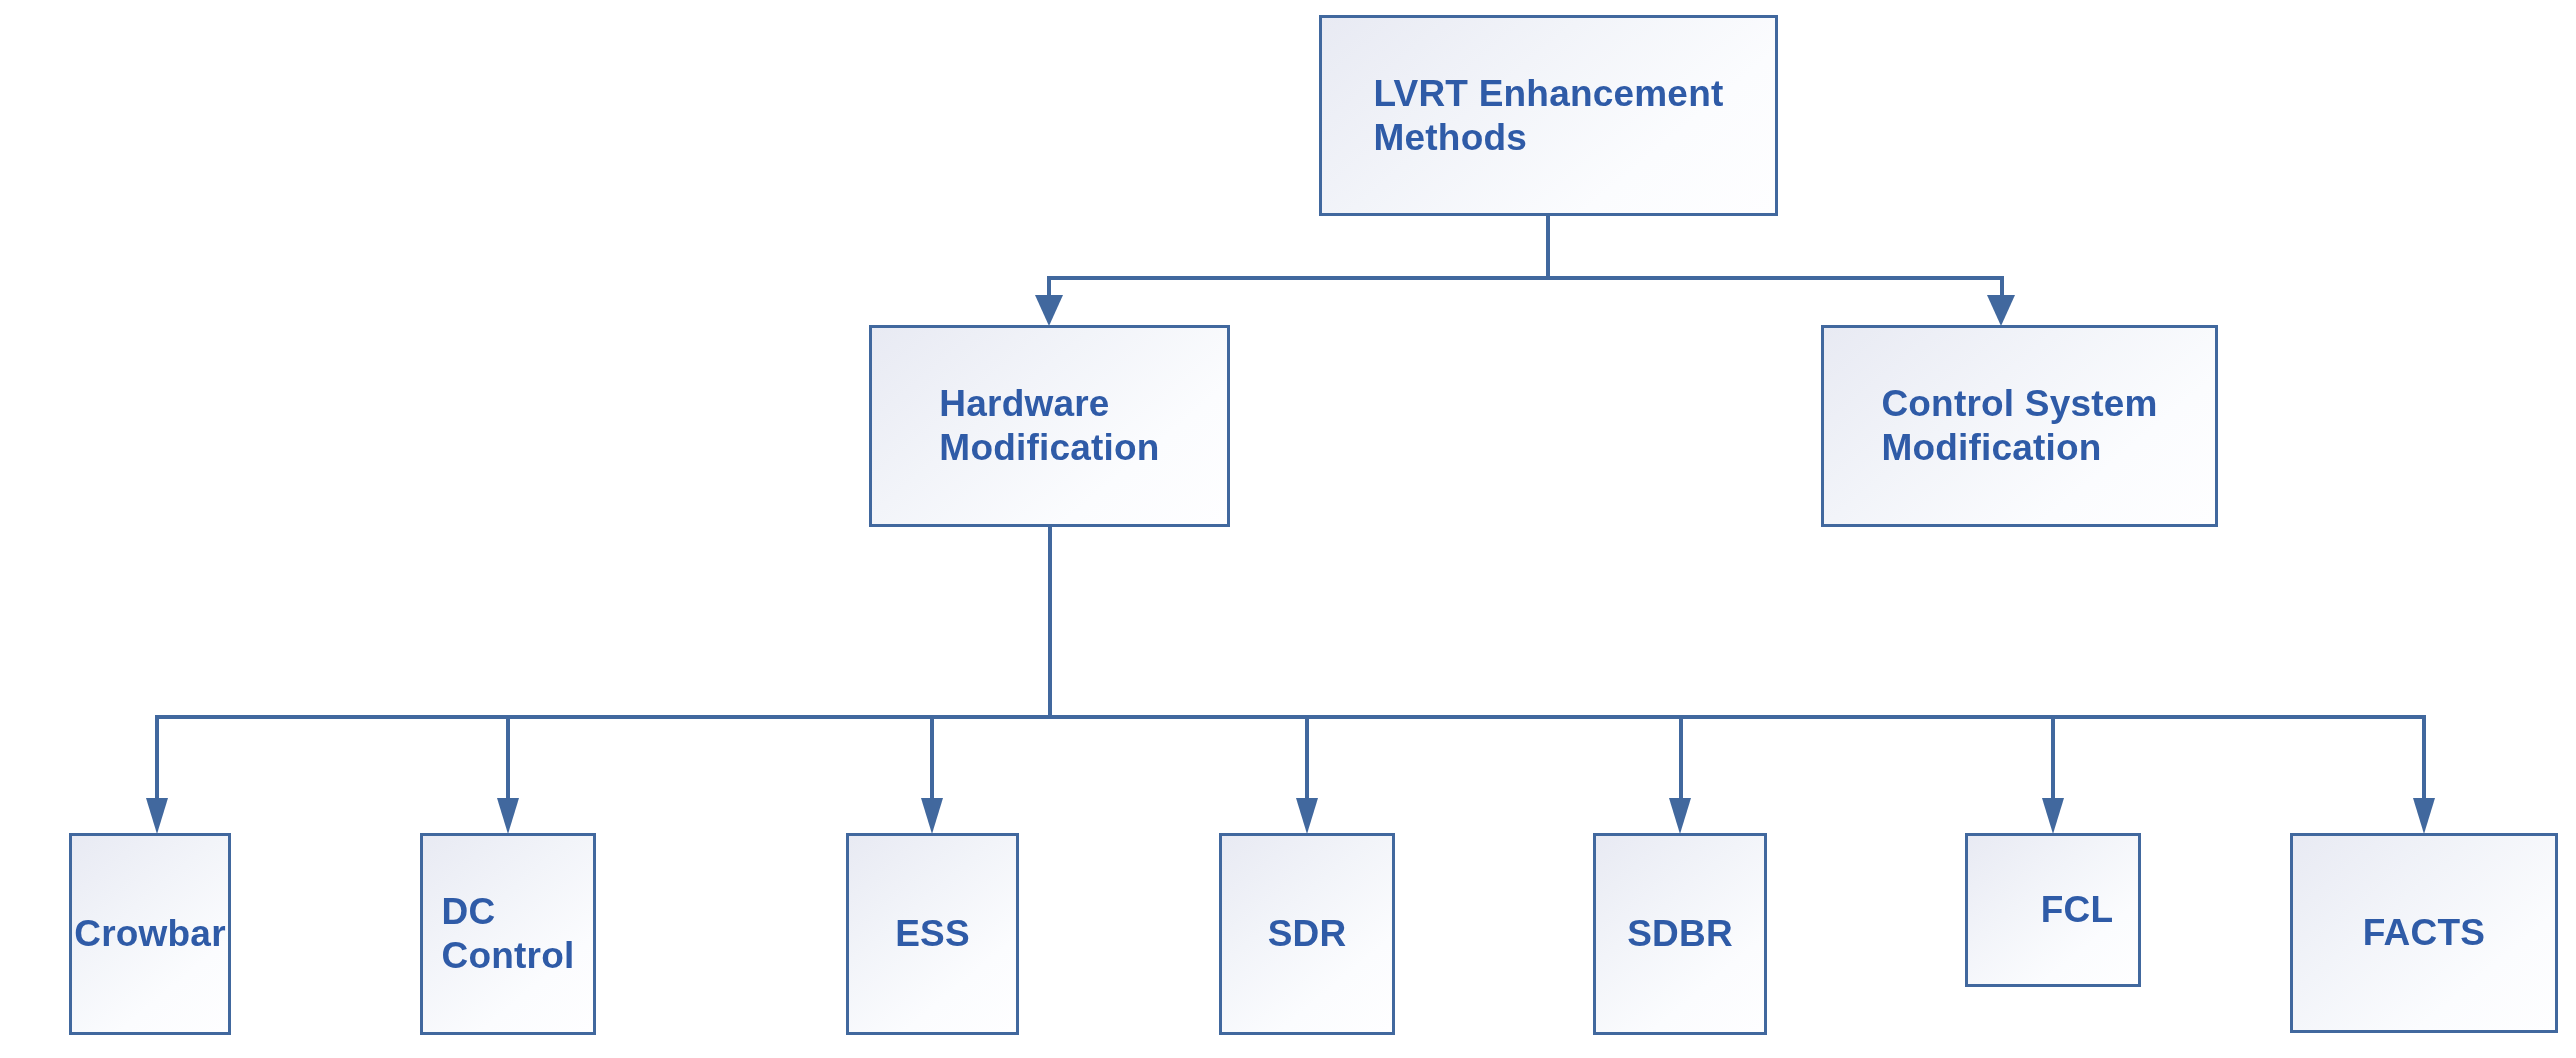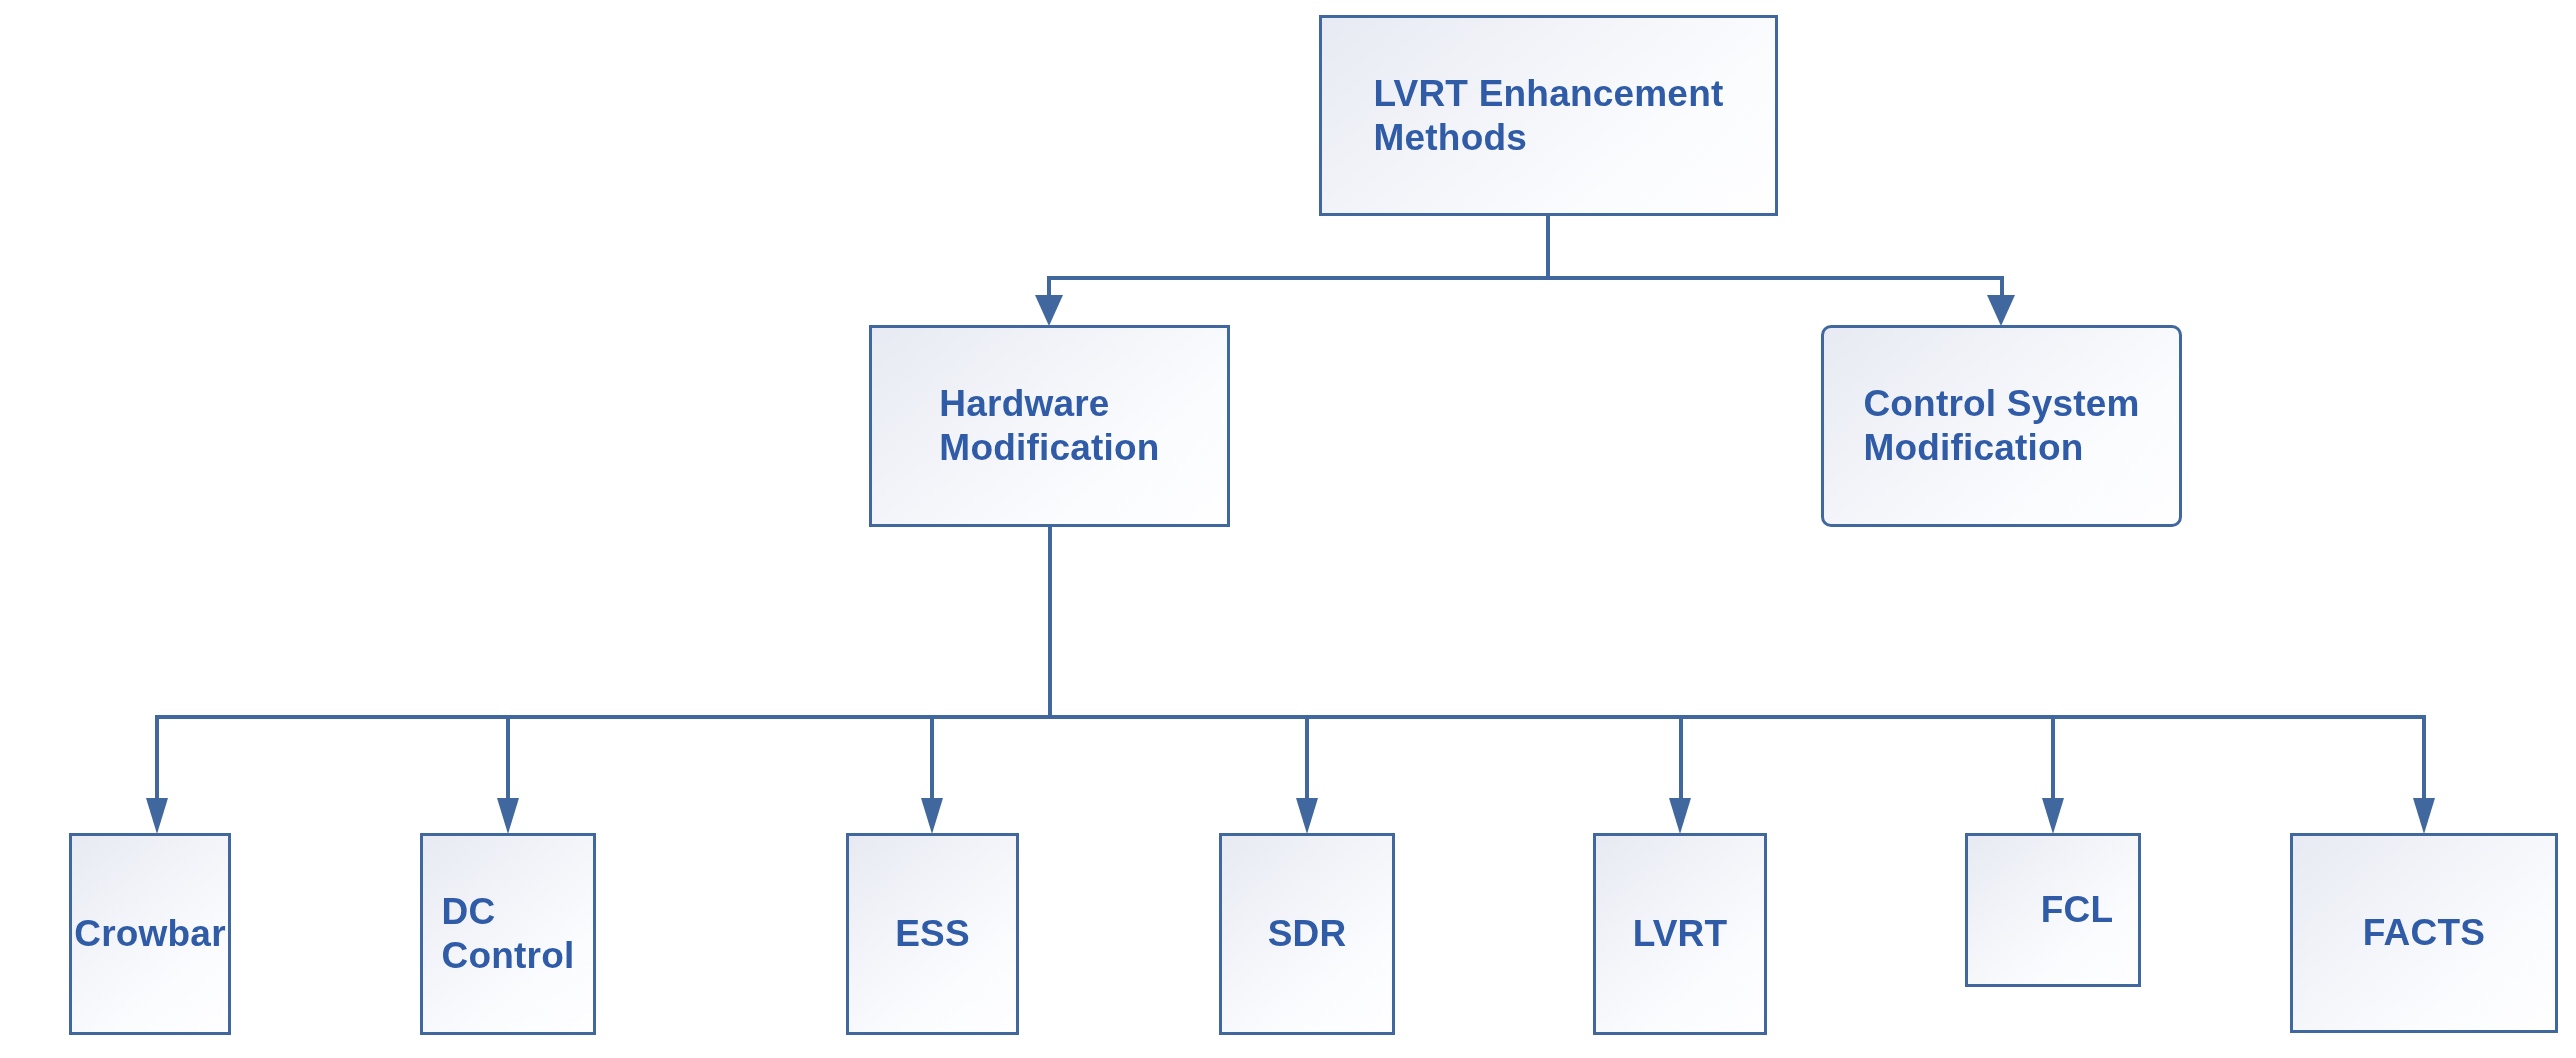--- a/index.html
+++ b/index.html
@@ -82,21 +82,21 @@
   <div class="conn-v" style="left:1047px; top:276px; width:4.1px; height:22px;"></div>
   <div class="arrow-down" style="left:1035px; top:295px;"></div>
   <div class="conn-v" style="left:2000px; top:276px; width:4.1px; height:22px;"></div>
   <div class="arrow-down" style="left:1987px; top:295px;"></div>
 
   <div class="node node-branch" style="left:869px; top:325px; width:361px; height:202px;">
     <span class="label">Hardware
 Modification</span>
   </div>
 
-  <div class="node node-branch" style="left:1821px; top:325px; width:361px; height:202px;border-radius:10px;">
+  <div class="node node-branch" style="left:1821px; top:325px; width:397px; height:202px;">
     <span class="label">Control System
 Modification</span>
   </div>
 
   <div class="conn-v" style="left:1048px; top:526px; width:4.1px; height:193px;"></div>
 
   <div class="conn-h" style="left:155px; top:715px; width:2271px; height:4.1px;"></div>
 
   <div class="conn-v" style="left:155px; top:715px; width:4.1px; height:87px;"></div>
   <div class="arrow-down slim" style="left:146px; top:798px;"></div>
@@ -130,21 +130,21 @@
 
   <div class="node node-leaf" style="left: 846px; top: 833px; width: 173px; height: 202px;">
     <span class="label">ESS</span>
   </div>
 
   <div class="node node-leaf" style="left: 1219px; top: 833px; width: 176px; height: 202px;">
     <span class="label">SDR</span>
   </div>
 
   <div class="node node-leaf" style="left: 1593px; top: 833px; width: 174px; height: 202px;">
-    <span class="label">LVRT</span>
+    <span class="label">SDBR</span>
   </div>
 
   <div class="node node-leaf" style="left: 1965px; top: 833px; width: 176px; height: 154px; padding-left: 48px;">
     <span class="label">FCL</span>
   </div>
 
   <div class="node node-leaf" style="left: 2290px; top: 833px; width: 268px; height: 200px;">
     <span class="label">FACTS</span>
   </div>
 

